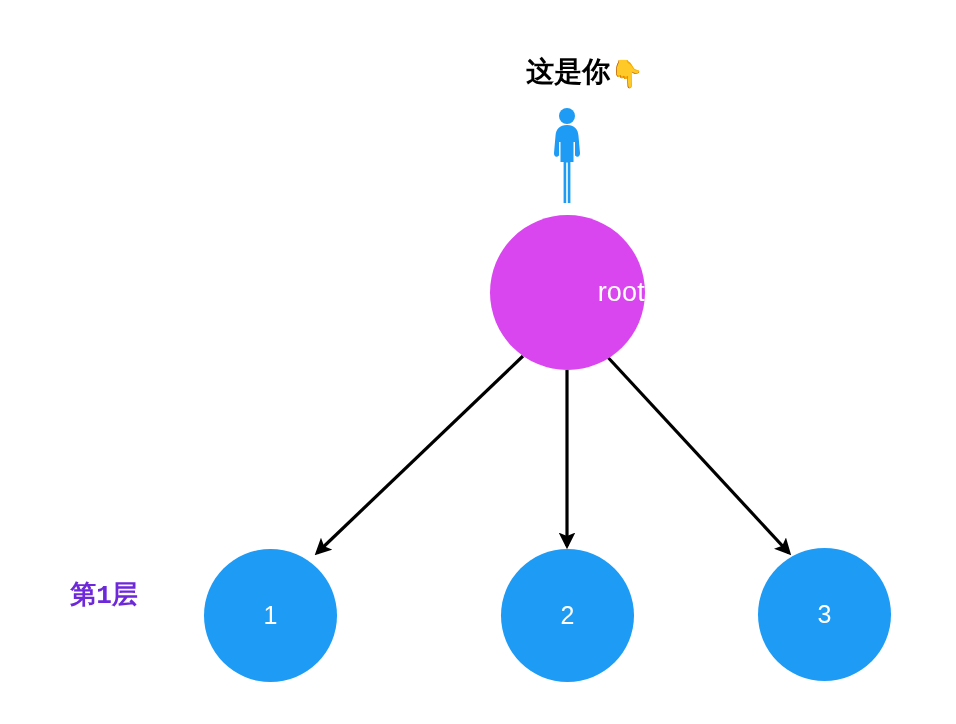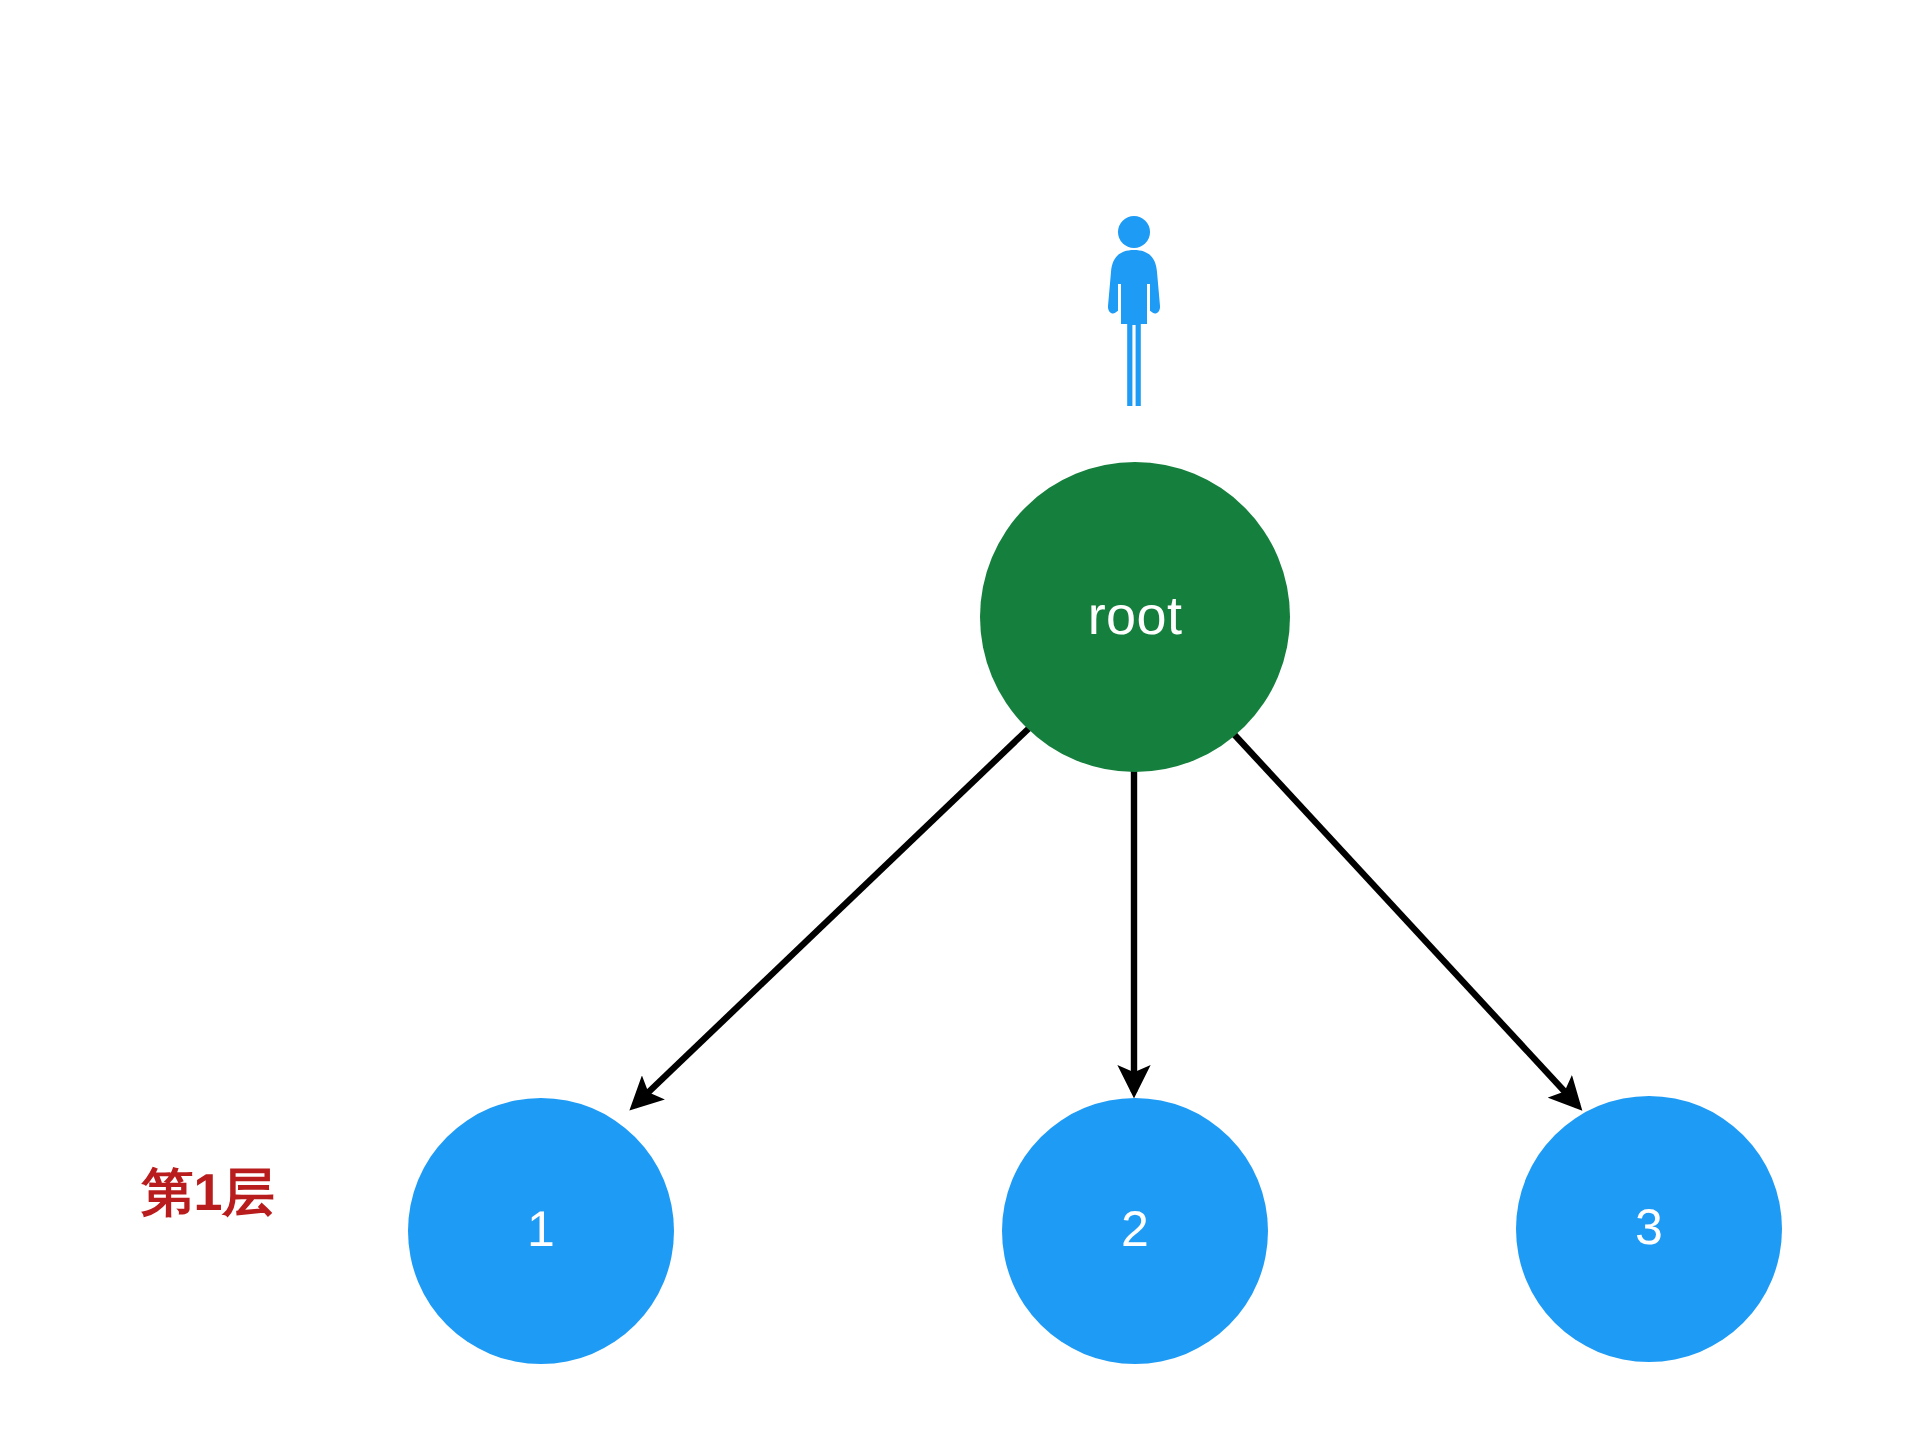--- a/index.html
+++ b/index.html
@@ -38,24 +38,25 @@
     font-family: "Liberation Sans", "DejaVu Sans", sans-serif;
     box-sizing: border-box;
   }
   .node-label {
     color: #ffffff;
     line-height: 1;
     user-select: none;
   }
   #node-root {
     left: 490px;
-    top: 231px;
+    top: 215px;
     width: 155px;
     height: 155px;
-    background: #15803d;
+    background: #d946ef;
+    justify-content: flex-end;
   }
   #node-root .node-label {
     font-size: 27px;
     letter-spacing: 0.2px;
   }
   #node-1 {
     left: 204px;
     top: 549px;
     width: 133px;
     height: 133px;
@@ -107,23 +108,24 @@
     justify-content: center;
   }
   #level-label {
     position: absolute;
     left: 14px;
     top: 578px;
     width: 180px;
     text-align: center;
     font-size: 26px;
     font-weight: bold;
-    color: #b91c1c;
+    color: #6d28d9;
     line-height: 1.42;
     white-space: nowrap;
+    font-family: Liberation Mono, monospace;
   }
   .level-line {
     display: block;
   }
 </style>
 </head>
 <body>
 
 <div id="canvas">
 
@@ -131,20 +133,23 @@
     <defs>
       <marker id="arrowhead" markerWidth="5.2" markerHeight="5.2" refX="4.2" refY="2.6" orient="auto" markerUnits="strokeWidth">
         <path d="M0,0 L5.2,2.6 L0,5.2 L1.1,2.6 z" fill="#000000"></path>
       </marker>
     </defs>
     <line x1="523" y1="356" x2="317" y2="553" stroke="#000000" stroke-width="3.2" marker-end="url(#arrowhead)"></line>
     <line x1="567" y1="370" x2="567" y2="546" stroke="#000000" stroke-width="3.2" marker-end="url(#arrowhead)"></line>
     <line x1="603" y1="352" x2="789" y2="553" stroke="#000000" stroke-width="3.2" marker-end="url(#arrowhead)"></line>
   </svg>
 
+  <div id="title-you">
+    <span>这是你</span><span class="emoji">👇</span>
+  </div>
 
   <div id="person-marker">
     <svg width="44" height="100" viewBox="0 0 44 100" xmlns="http://www.w3.org/2000/svg" aria-hidden="true">
       <g fill="#1e9bf5">
         <circle cx="22" cy="10" r="8"></circle>
         <path d="M22 19 C14.5 19 11 23 10.5 30 L9 47 C8.8 50 11 51.5 12.6 50.4 L14 49.4 L14 36 L15.5 36 L15.5 56 L18.6 56 L18.6 97 L21.2 97 L21.2 56.5 L22.8 56.5 L22.8 97 L25.4 97 L25.4 56 L28.5 56 L28.5 36 L30 36 L30 49.4 L31.4 50.4 C33 51.5 35.2 50 35 47 L33.5 30 C33 23 29.5 19 22 19 Z"></path>
       </g>
     </svg>
   </div>
 

